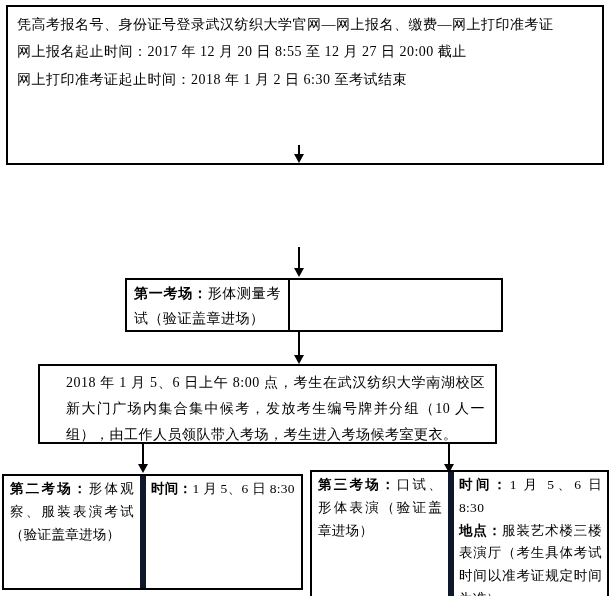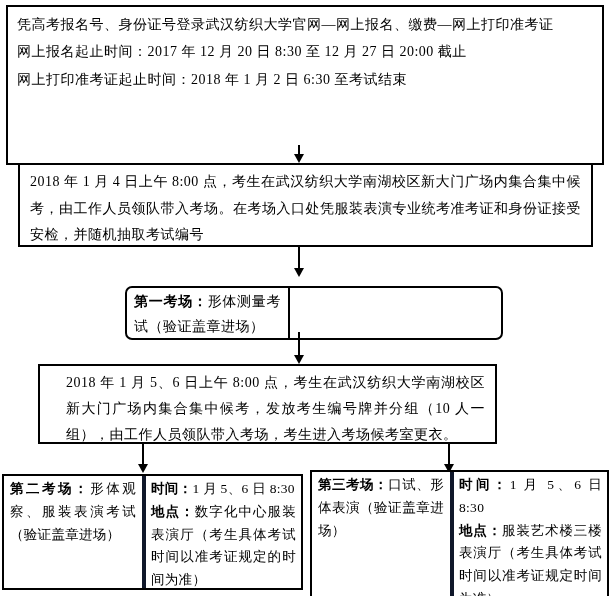--- a/index.html
+++ b/index.html
@@ -28,32 +28,32 @@
     text-align: justify;
   }
   .line {
     line-height: 27.4px;
   }
   
   #box-registration { left: 6px; top: 5px; width: 598px; height: 160px; padding: 4px 9px 0 9px; }
   
   #box-gather-jan4 { left: 18px; top: 163px; width: 575px; height: 84px; padding: 4px 10px 0 10px; line-height: 26.5px; }
   
-  #box-room1 { left: 125px; top: 286px; width: 378px; height: 54px; display: flex; border-radius: 7px; }
+  #box-room1 { left: 125px; top: 278px; width: 378px; height: 54px; display: flex; }
   #box-room1 .cell { line-height: 24.5px; font-size: 14px; letter-spacing: 0.5px; text-align: justify; }
   #box-room1 .cell-left { width: 163px; border-right: 2px solid #000; padding: 2px 7px 0 7px; box-sizing: border-box; }
   #box-room1 .cell-right { flex: 1; padding: 2px 8px 0 8px; }
   
   #box-gather-jan56 { left: 38px; top: 364px; width: 459px; height: 80px; padding: 4px 10px 0 26px; line-height: 26px; }
   
   .room-bottom { display: flex; }
   .room-bottom .cell { font-size: 13.5px; line-height: 22.8px; letter-spacing: 0.3px; text-align: justify; box-sizing: border-box; }
   #box-room2 { left: 2px; top: 474px; width: 301px; height: 116px; }
   #box-room3 { left: 310px; top: 470px; width: 299px; height: 140px; }
-  .room-bottom .cell-left { width: 142px; border-right: 4px solid #0f172a; padding: 2px 6px 0 6px; }
+  .room-bottom .cell-left { width: 142px; border-right: 6px solid #0f172a; padding: 2px 6px 0 6px; }
   .room-bottom .cell-right { flex: 1; padding: 2px 5px 0 5px; border-radius: 17px; }
   .b { font-weight: bold; }
   
   .aline {
     position: absolute;
     width: 2px;
     background: #000000;
   }
   .ahead {
     position: absolute;
@@ -64,30 +64,27 @@
     border-top: 9px solid #000000;
   }
 </style>
 </head>
 <body>
 
 <div class="canvas">
 
   <div class="box txt" id="box-registration">
     <div class="line">凭高考报名号、身份证号登录武汉纺织大学官网—网上报名、缴费—网上打印准考证</div>
-    <div class="line">网上报名起止时间：2017 年 12 月 20 日 8:30 至 12 月 27 日 20:00 截止</div>
+    <div class="line">网上报名起止时间：2017 年 12 月 20 日 8:55 至 12 月 27 日 20:00 截止</div>
     <div class="line">网上打印准考证起止时间：2018 年 1 月 2 日 6:30 至考试结束</div>
   </div>
 
   <div class="aline" style="left:298px; top:145px; height:11px;"></div>
   <div class="ahead" style="left:294px; top:154px;"></div>
 
-  <div class="box txt" id="box-gather-jan4">
-    <span>2018 年 1 月 4 日上午 8:00 点，考生在武汉纺织大学南湖校区新大门广场内集合集中候考，由工作人员领队带入考场。在考场入口处凭服装表演专业统考准考证和身份证接受安检，并随机抽取考试编号</span>
-  </div>
 
   <div class="aline" style="left:298px; top:247px; height:22px;"></div>
   <div class="ahead" style="left:294px; top:268px;"></div>
 
   <div class="box" id="box-room1">
     <div class="cell cell-left">
       <span class="b">第一考场：</span><span>形体测量考试（验证盖章进场）</span>
     </div>
   </div>
 
@@ -102,21 +99,20 @@
   <div class="ahead" style="left:138px; top:464px;"></div>
   <div class="aline" style="left:448px; top:444px; height:21px;"></div>
   <div class="ahead" style="left:444px; top:464px;"></div>
 
   <div class="box room-bottom" id="box-room2">
     <div class="cell cell-left">
       <span class="b">第二考场：</span><span>形体观察、服装表演考试（验证盖章进场）</span>
     </div>
     <div class="cell cell-right">
       <div><span class="b">时间：</span><span>1 月 5、6 日 8:30</span></div>
-      <div><span class="b">地点：</span><span>数字化中心服装表演厅（考生具体考试时间以准考证规定的时间为准）</span></div>
     </div>
   </div>
 
   <div class="box room-bottom" id="box-room3">
     <div class="cell cell-left">
       <span class="b">第三考场：</span><span>口试、形体表演（验证盖章进场）</span>
     </div>
     <div class="cell cell-right">
       <div><span class="b">时间：</span><span>1 月 5、6 日 8:30</span></div>
       <div><span class="b">地点：</span><span>服装艺术楼三楼表演厅（考生具体考试时间以准考证规定时间为准）</span></div>

